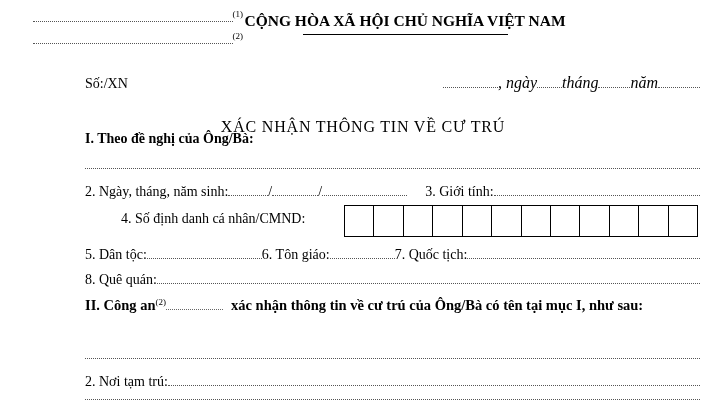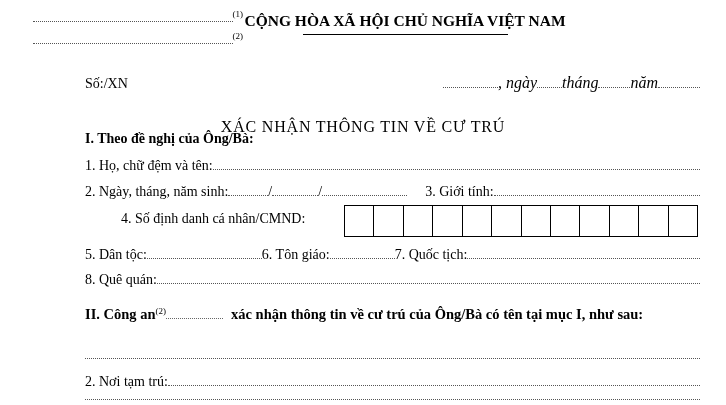--- a/index.html
+++ b/index.html
@@ -54,21 +54,21 @@
   .row-id .idlabel { position:absolute; left:0; top:6px; }
   .id-grid {
     position:absolute; left:223px; top:0; width:354px; height:32px;
     display:flex; border:1.5px solid #000; background:#fff;
   }
   .idcell { flex:1 1 0; border-right:1.2px solid #000; }
   .idcell:last-child { border-right:none; }
 
   .row-f567 { top:247px; }
   .row-f8  { top:272px;justify-content:flex-end; }
-  .s2-heading { top:306px; font-size:14.5px;text-align:right; }
+  .s2-heading { top:297px; font-size:14.5px;text-align:right; }
   .s2-heading .seg { border-bottom-color:#666; }
   .row-s2f1 { top:328px; }
   .row-dots1 { top:348px; }
   .row-s2f2 { top:374px; }
   .row-dots2 { top:389px; }
 </style>
 </head>
 <body>
 
 <div class="page">
@@ -100,21 +100,20 @@
     <span class="seg w32"></span>
     <span class="it">năm</span>
     <span class="seg w42"></span>
   </div>
 
   <div class="doc-title">XÁC NHẬN THÔNG TIN VỀ CƯ TRÚ</div>
 
   <div class="row s1-heading b">I. Theo đề nghị của Ông/Bà:</div>
 
   <div class="row row-f1">
-    <span>1. Họ, chữ đệm và tên:</span>
     <span class="fill"></span>
   </div>
 
   <div class="row row-f2">
     <span>2. Ngày, tháng, năm sinh:</span>
     <span class="seg w40"></span>
     <span>/</span>
     <span class="seg w46"></span>
     <span>/</span>
     <span class="seg w85"></span>

